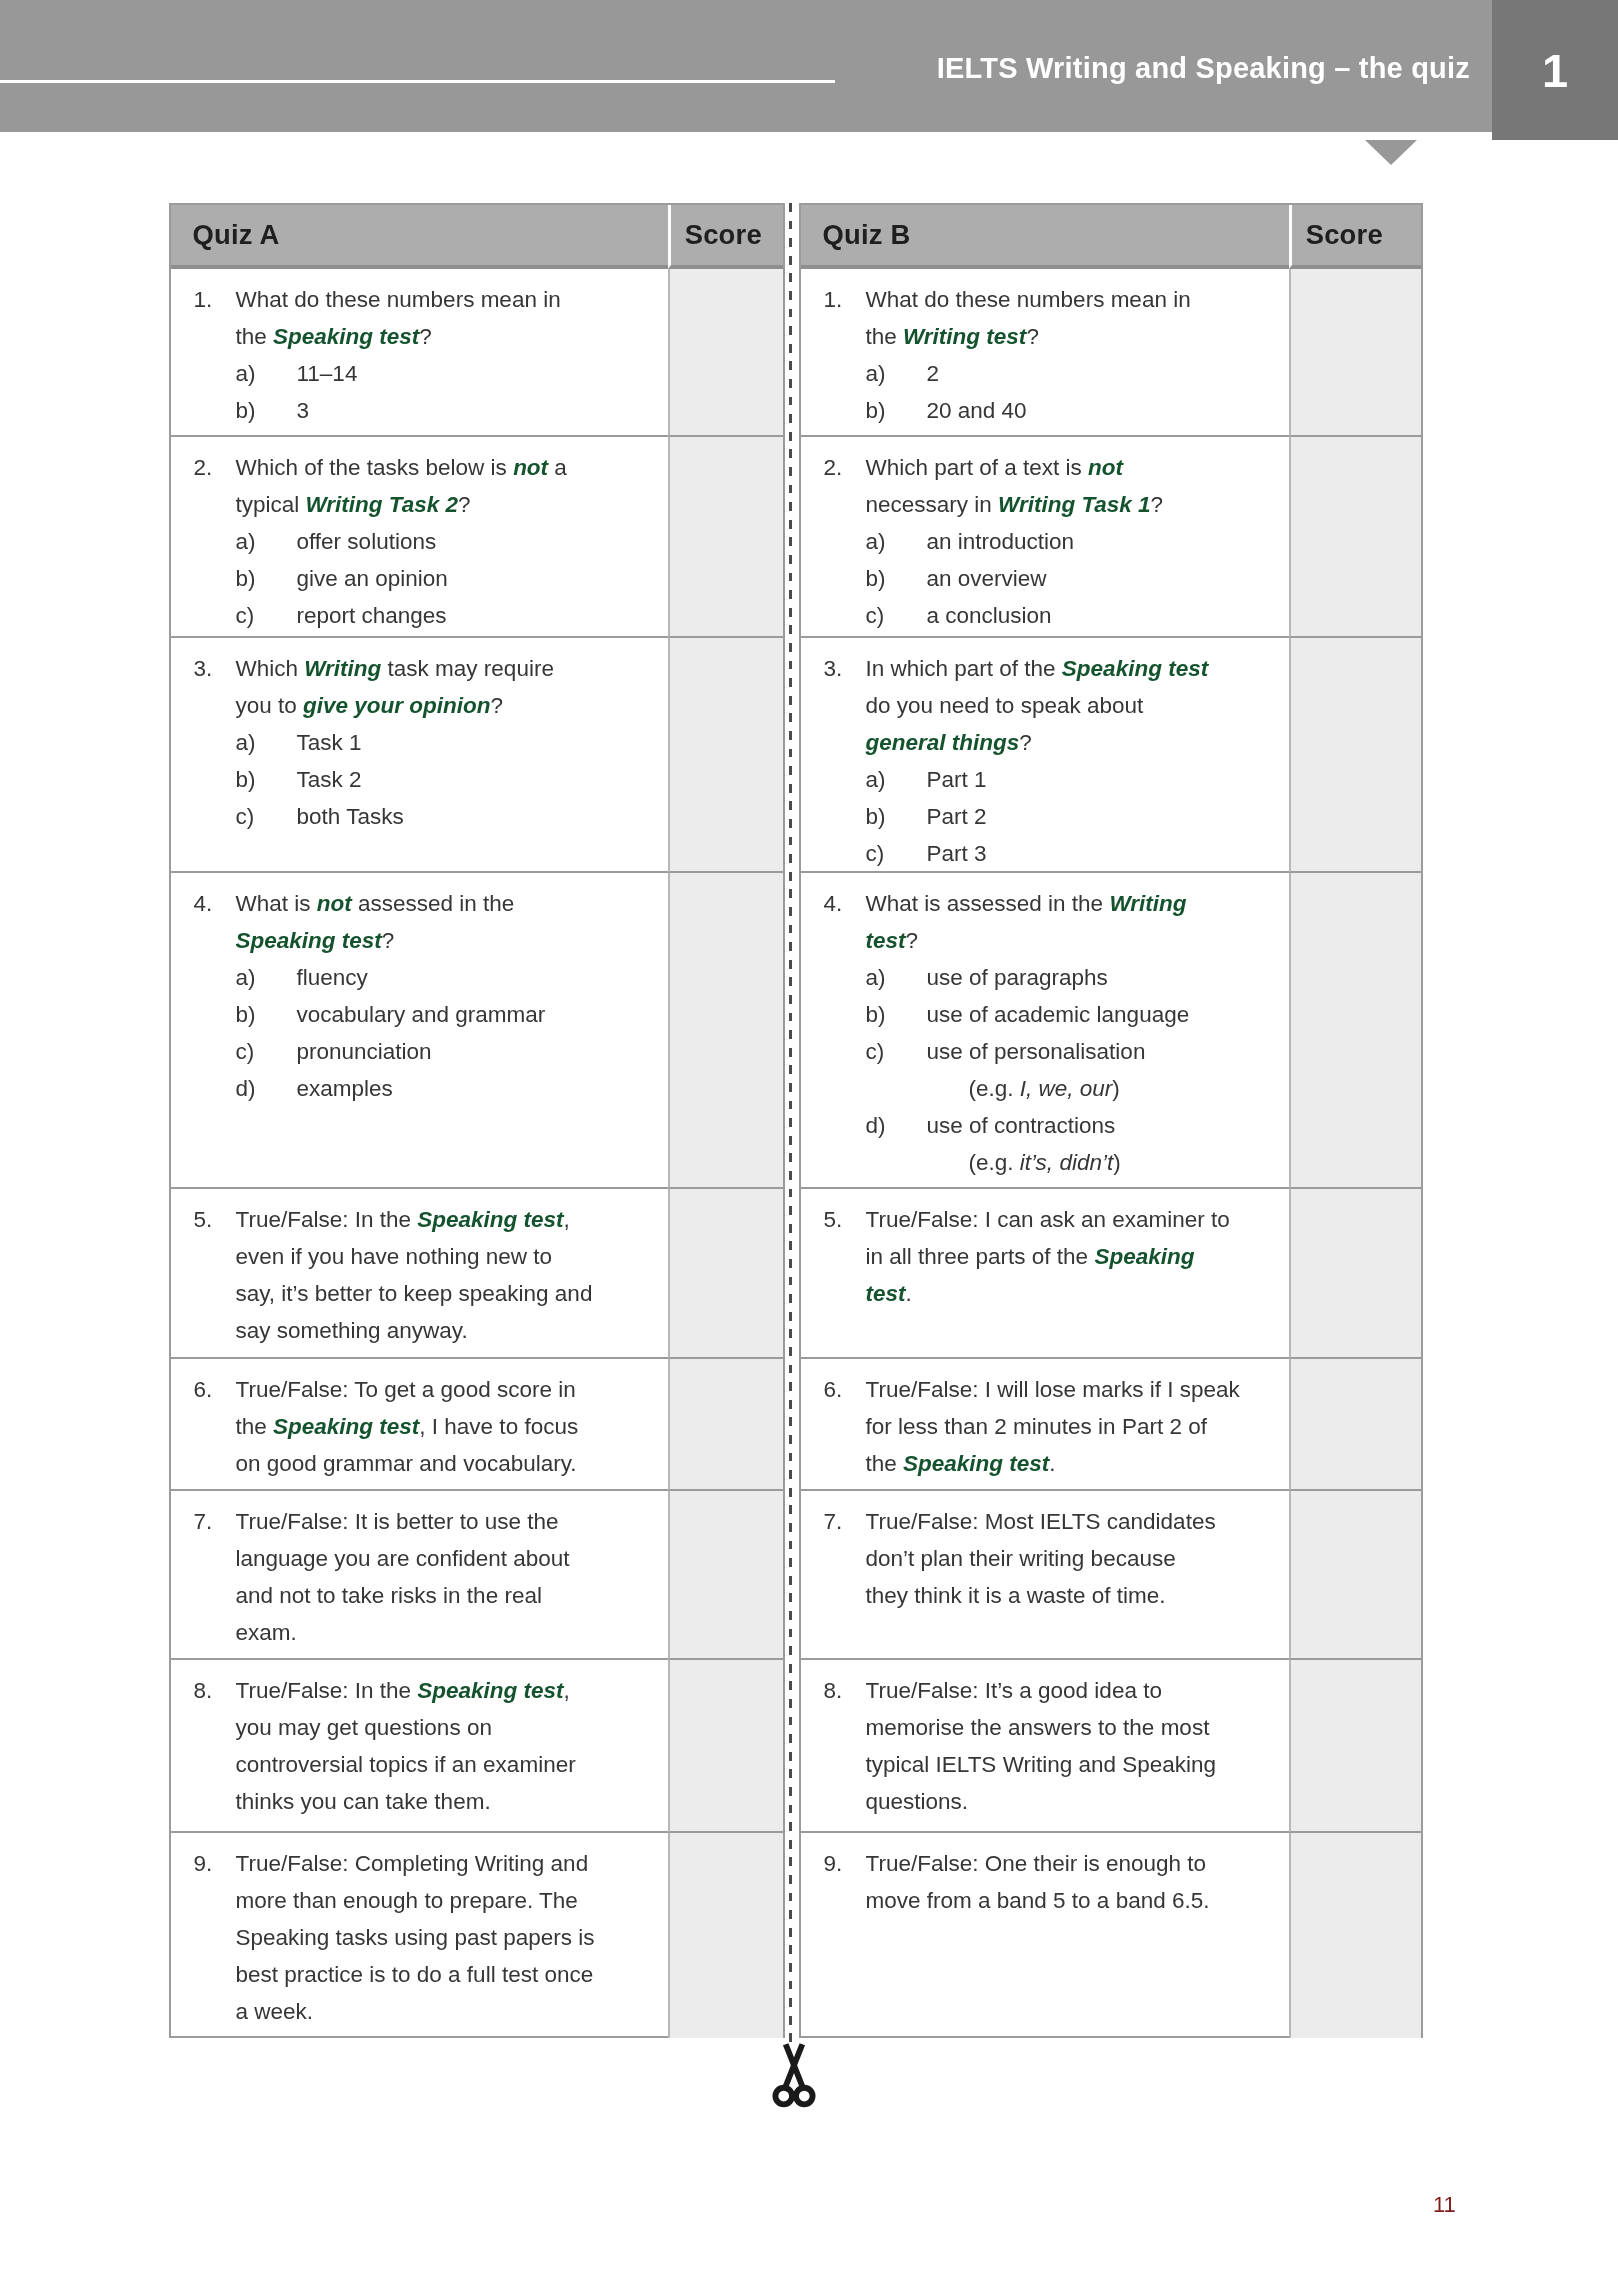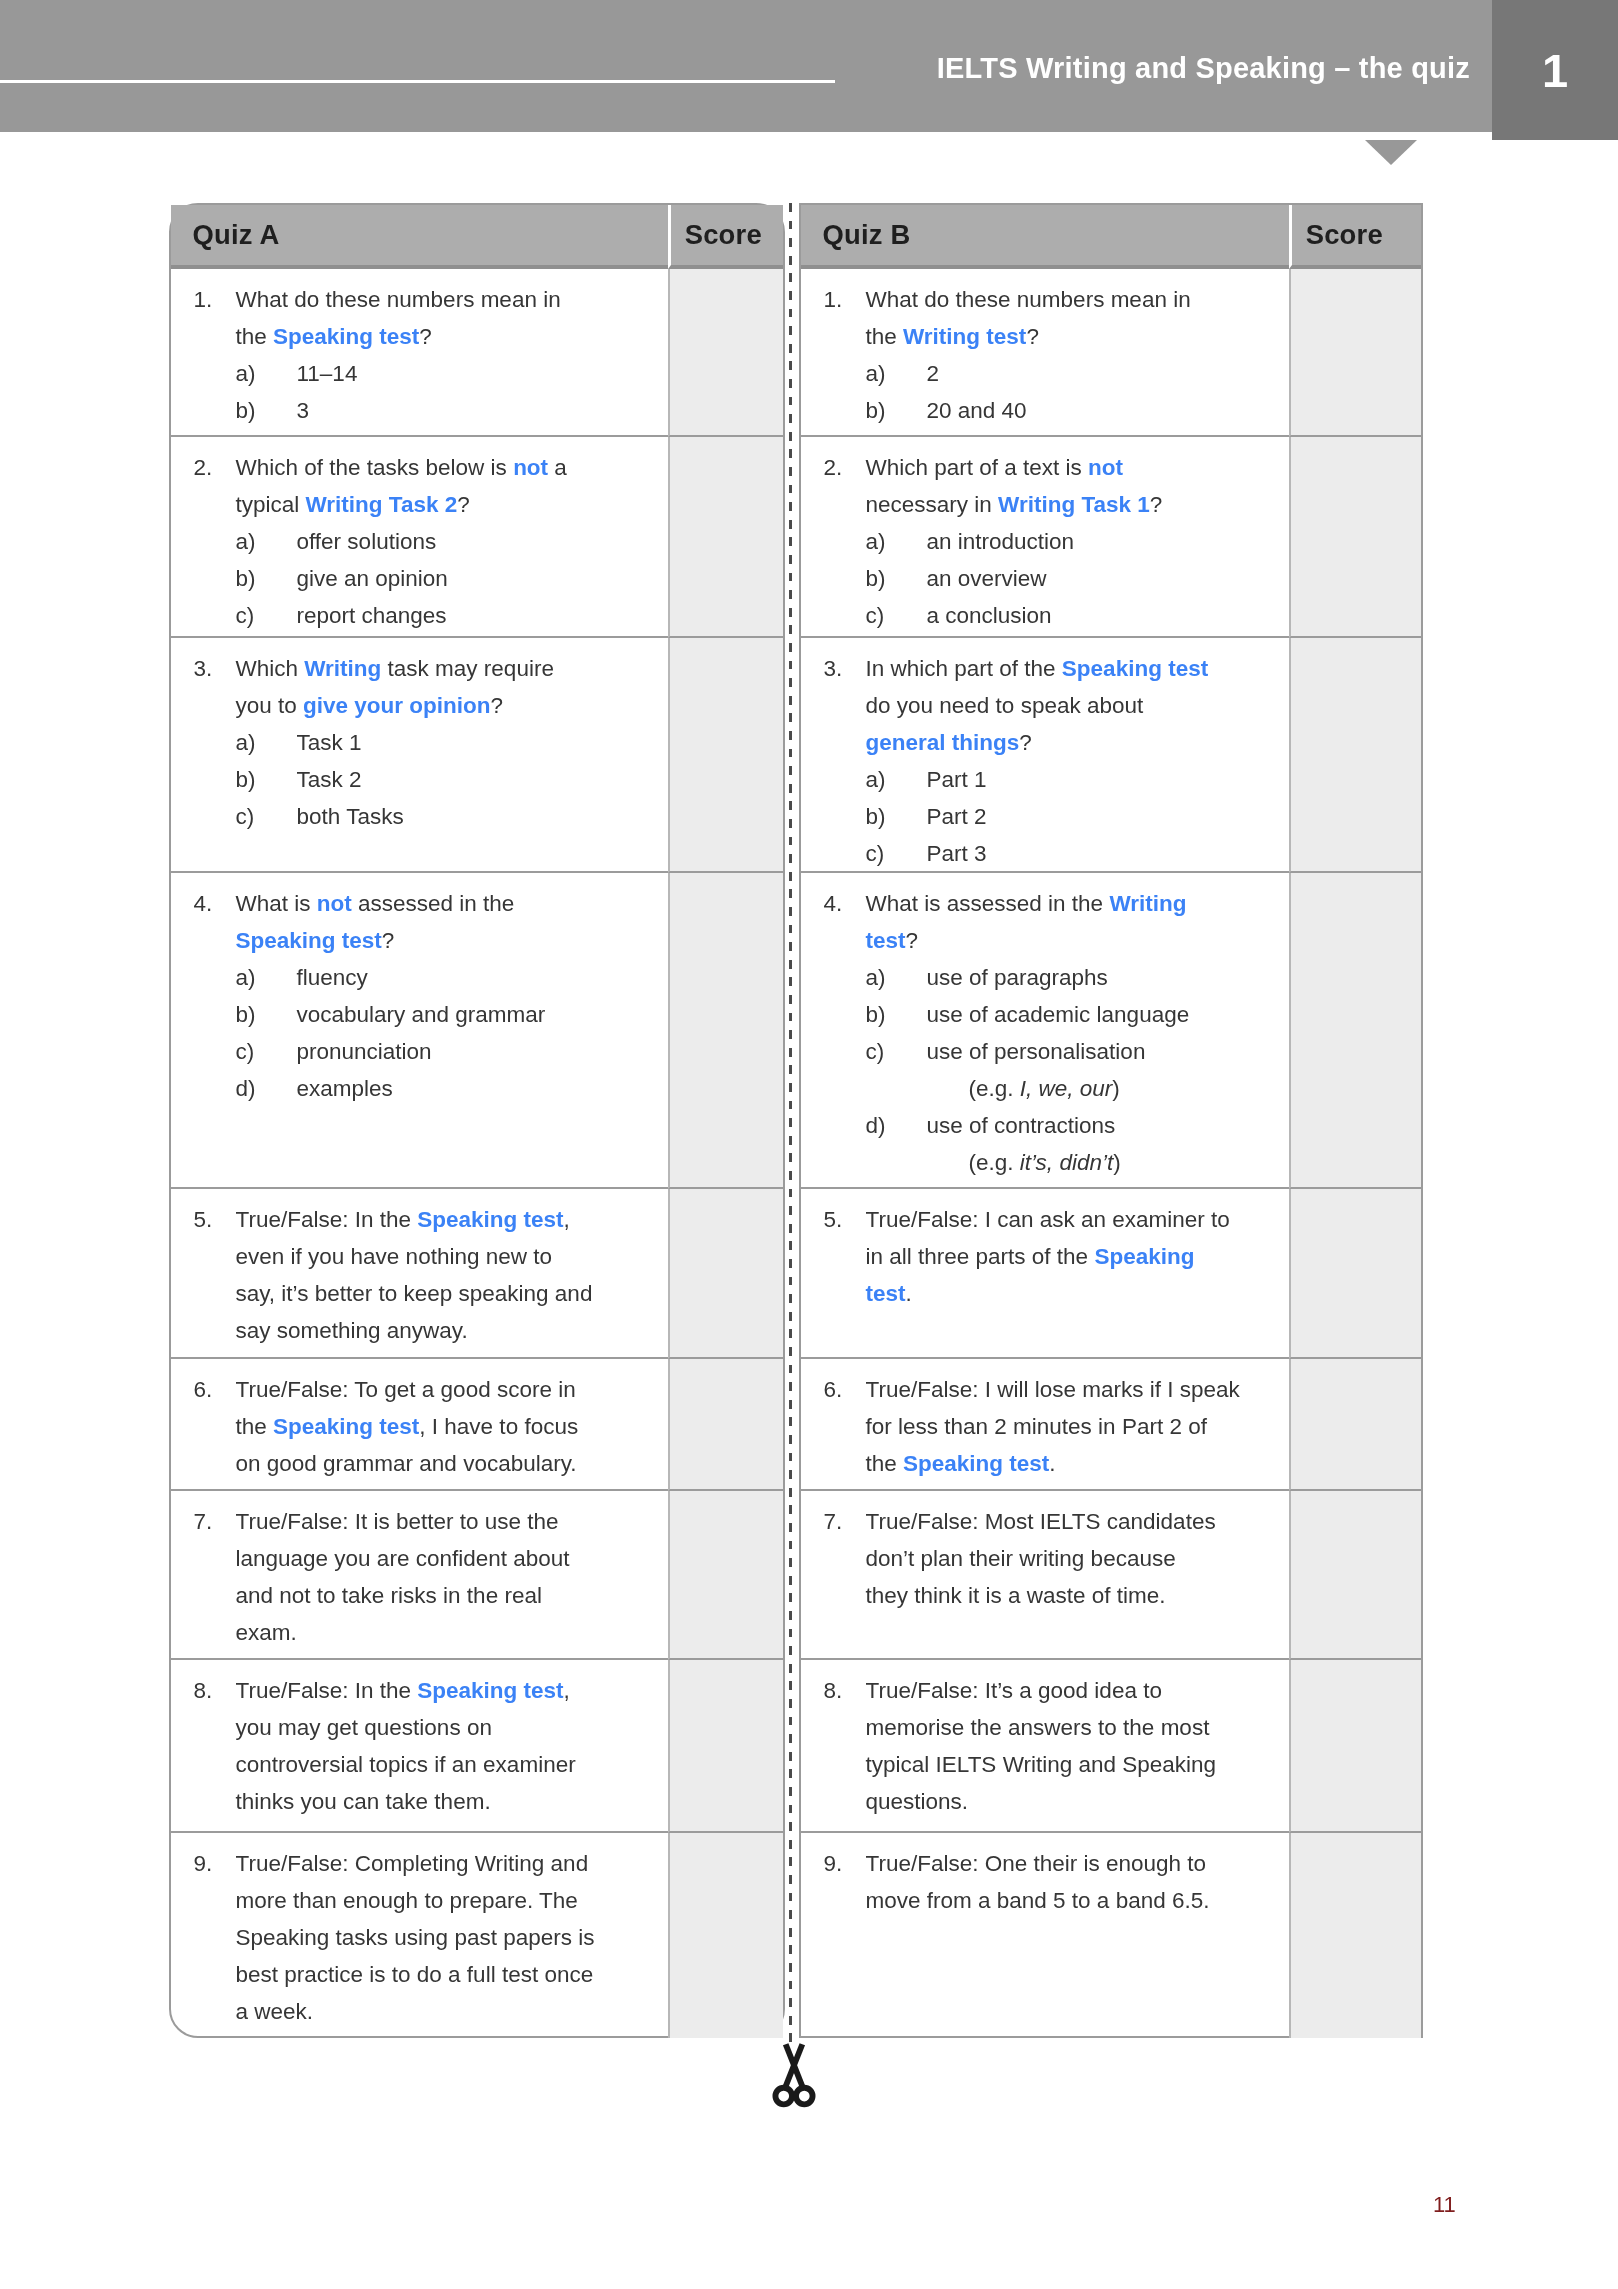--- a/index.html
+++ b/index.html
@@ -24,39 +24,39 @@
     font-size:29px;font-weight:bold;color:#fff;letter-spacing:0.2px;white-space:nowrap;}
   .chapter-box{position:absolute;left:1492px;top:0;width:126px;height:140px;background:var(--chapter-box);
     display:flex;align-items:center;justify-content:center;font-size:47px;font-weight:bold;color:#fff;}
   .band-arrow{position:absolute;left:1365px;top:140px;width:0;height:0;
     border-left:26.5px solid transparent;border-right:26.5px solid transparent;border-top:25.5px solid var(--band);}
 
   
   .quiz-table{position:absolute;left:169px;top:203px;width:1255px;height:1835px;}
   .half{position:absolute;top:0;height:1835px;border:2px solid var(--grid-line);background:#fff;
     display:grid;grid-template-rows:64px 168px 201px 235px 316px 170px 132px 169px 173px 205px;}
-  .half-a{left:0;width:616px;grid-template-columns:497px 115px;border-radius:29px;}
+  .half-a{left:0;width:616px;grid-template-columns:497px 115px;}
   .half-b{left:630px;width:624px;grid-template-columns:488px 132px;}
 
   .hcell{background:var(--header-row);border-bottom:4.9px solid var(--header-row-edge);
     display:flex;align-items:center;padding-left:21.6px;
     font-size:27.4px;font-weight:bold;color:#1f1f1f;letter-spacing:0.2px;}
   .hcell.score{border-left:3.9px solid #fff;padding-left:13.7px;text-align:center;}
 
   .qcell{border-bottom:2px solid var(--grid-line);padding:11.8px 3.9px 0 22.5px;overflow:hidden;
     color:var(--text);font-size:22.5px;line-height:37px;}
   .scell{background:var(--score-cell);border-left:2px solid #b7b7b7;border-bottom:2px solid var(--grid-line);}
   .qcell.last,.scell.last{border-bottom:none;}
 
   .line{display:flex;white-space:pre;}
   .line .tag{flex:0 0 42px;width:42px;}
   .line.lvl1{padding-left:42px;}
   .line.lvl1 .tag{flex:0 0 61px;width:61px;}
   .line.lvl2{padding-left:145px;}
-  .bi{font-weight:bold;color:#3b82f6;}
+  .bi{font-weight:bold;font-style:italic;color:#14532d;}
   .i{font-style:italic;}
 
   
   .cut-line{position:absolute;left:620px;top:0;width:2.9px;height:1843px;
     background:repeating-linear-gradient(to bottom,var(--cut-line) 0 8.8px,transparent 8.8px 17.6px);}
   .scissors{position:absolute;left:772px;top:2041px;}
 
   
   .page-number{position:absolute;left:1433px;top:2192px;font-size:22px;color:#7f1d1d;}
 </style>

